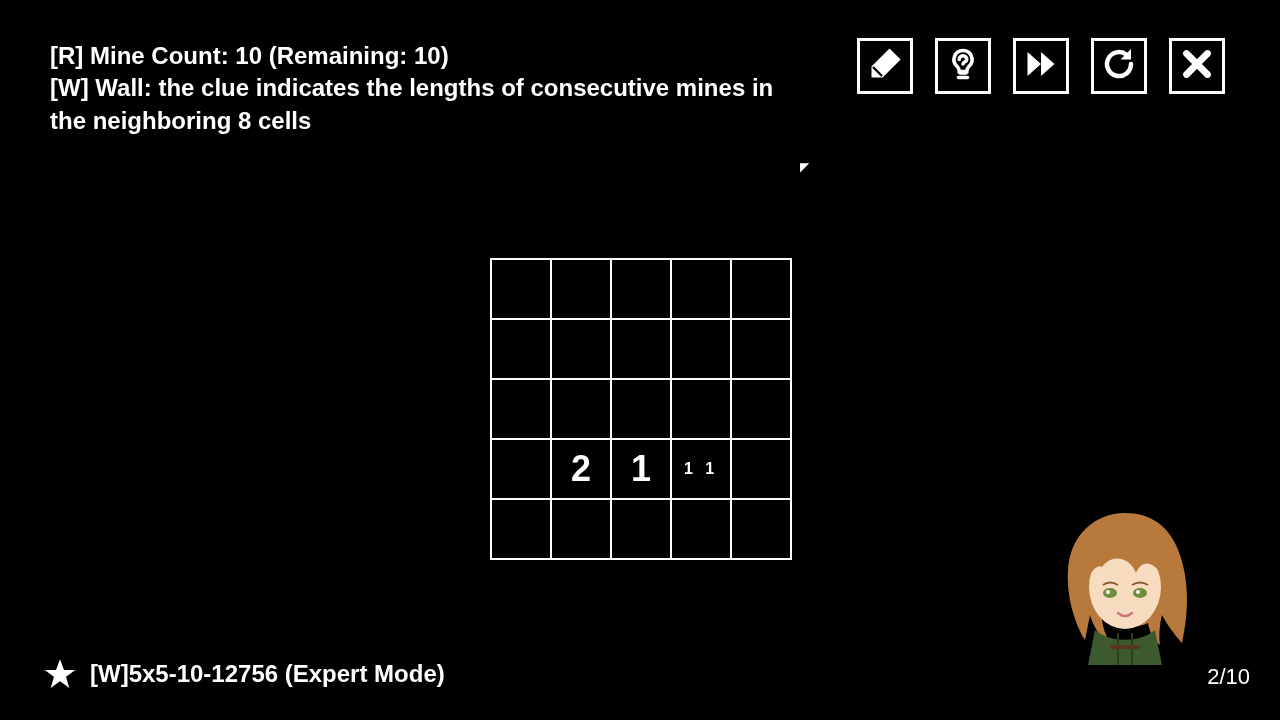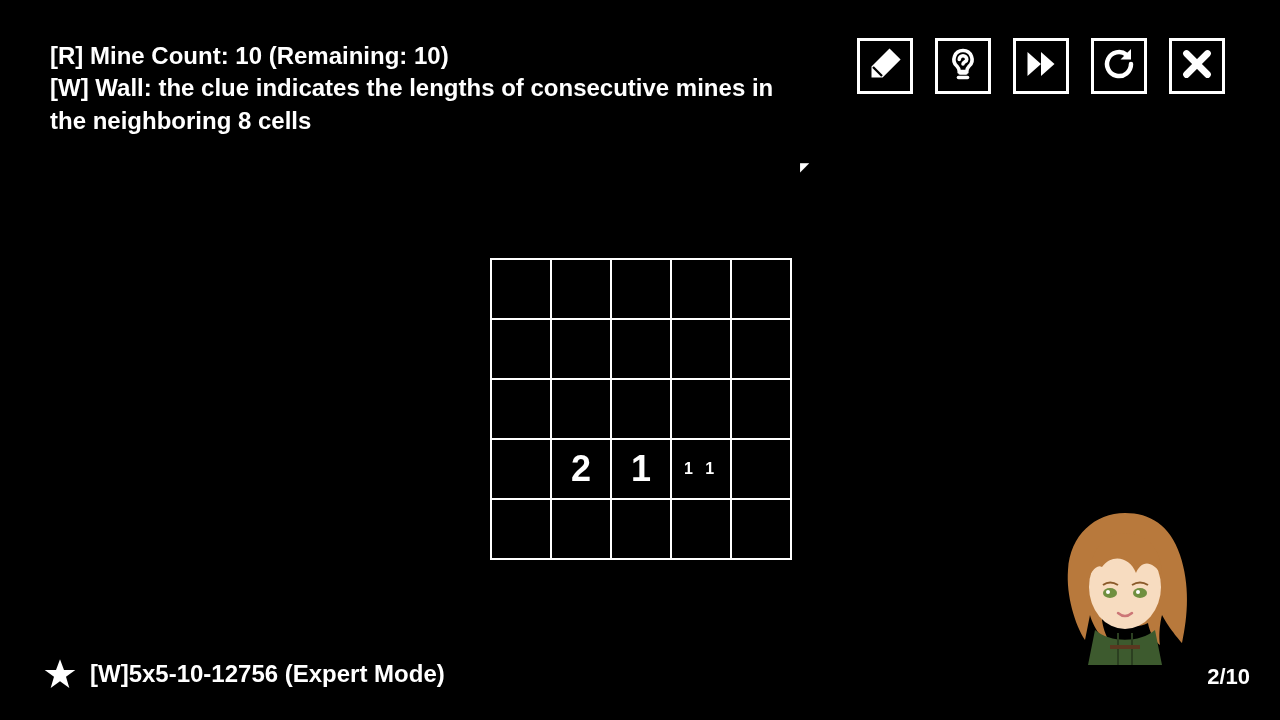--- a/index.html
+++ b/index.html
@@ -9,21 +9,21 @@
   .toolbar { position: absolute; right: 55px; top: 38px; display: flex; gap: 22px; }
   .tool-btn { width: 56px; height: 56px; border: 3px solid #fff; background: #000; display: flex; align-items: center; justify-content: center; cursor: pointer; }
   .tool-btn svg { width: 36px; height: 36px; }
   .grid-wrap { position: absolute; left: 490px; top: 258px; }
   .grid { display: grid; grid-template-columns: repeat(5, 60px); grid-template-rows: repeat(5, 60px); }
   .cell { border: 1px solid #fff; display: flex; align-items: center; justify-content: center; font-weight: 700; background: #000; cursor: pointer; }
   .cell.big { font-size: 36px; }
   .cell.small { font-size: 16px; letter-spacing: 4px; }
   .grid { border: 1px solid #fff; }
   .footer-left { position: absolute; left: 44px; bottom: 30px; display: flex; align-items: center; gap: 14px; font-weight: 700; font-size: 24px; }
-  .footer-right { position: absolute; right: 30px; bottom: 30px; font-weight: 700; font-size: 22px; text-align: right; }
+  .footer-right { position: absolute; right: 30px; bottom: 30px; font-weight: 400; font-size: 22px; text-align: right; }
   .star { width: 32px; height: 32px; }
   .avatar { position: absolute; right: 70px; bottom: 55px; width: 170px; height: 170px; }
   .cursor { position: absolute; left: 800px; top: 160px; font-size: 12px; color: #fff; }
 </style>
 </head>
 <body>
 
 <div class="root">
 
   <div class="header-text">

